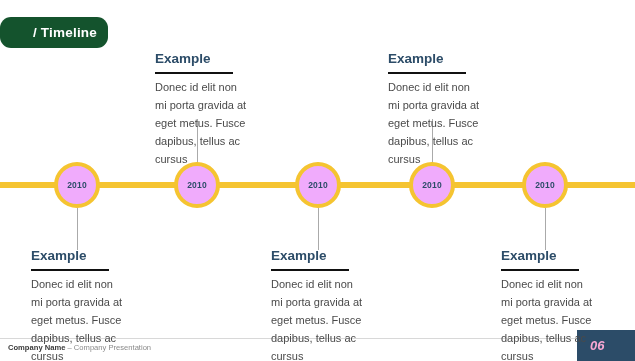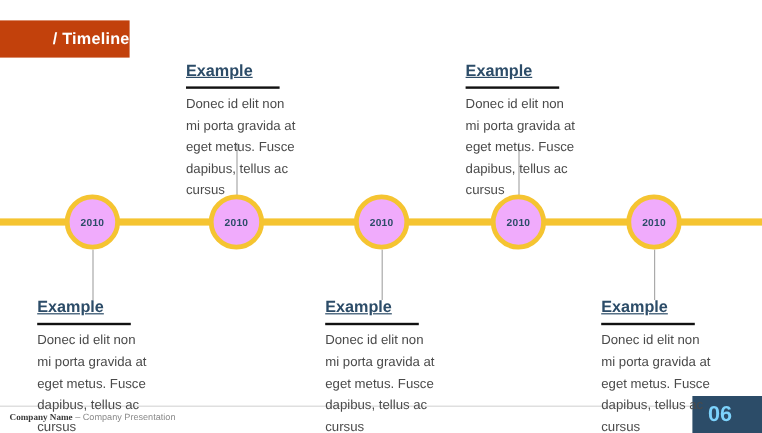--- a/index.html
+++ b/index.html
@@ -18,25 +18,27 @@
     overflow: hidden;
   }
 
   
   .title-block {
     position: absolute;
     left: 0px;
     top: 17px;
     width: 108px;
     height: 31px;
-    background: #c2410c;
+    background: #14532d;
     display: flex;
     align-items: center;
     justify-content: flex-end;
     box-sizing: border-box;
+    padding-right: 11px;
+    border-radius: 11px;
   }
   .title-block .title-text {
     color: #ffffff;
     font-size: 13.5px;
     font-weight: bold;
     letter-spacing: 0.2px;
     white-space: nowrap;
   }
 
   
@@ -84,21 +86,20 @@
     width: 92px;
     z-index: 2;
   }
   .text-block .block-heading {
     font-size: 13.5px;
     font-weight: bold;
     color: #2C4C68;
     line-height: 1.1;
     margin: 0 0 5px 0;
     white-space: nowrap;
-    text-decoration: underline;
   }
   .text-block .block-rule {
     width: 78px;
     height: 2.5px;
     background: #111111;
     margin: 0 0 5px 0;
   }
   .text-block .block-body {
     font-size: 11px;
     color: #4A4A4A;
@@ -119,39 +120,39 @@
     position: absolute;
     left: 8px;
     top: 343px;
     font-size: 7.6px;
     color: #8A8A8A;
     white-space: nowrap;
   }
   .footer-text .company {
     font-weight: bold;
     color: #3A3A3A;
-    font-family: Liberation Serif, serif;
   }
   .page-badge {
     position: absolute;
     left: 577px;
     top: 330px;
     width: 58px;
     height: 31px;
     background: #2C4C68;
     display: flex;
     align-items: center;
     justify-content: flex-start;
     box-sizing: border-box;
     padding-left: 13px;
   }
   .page-badge .page-number {
-    color: #7dd3fc;
-    font-size: 18px;
-    font-weight: bold;
+    color: #f9a8d4;
+    font-size: 13px;
+    font-weight: bold;
+    font-style: italic;
   }
 </style>
 </head>
 <body>
 
 <div id="slide">
 
   <div class="title-block">
     <span class="title-text">/ Timeline</span>
   </div>

